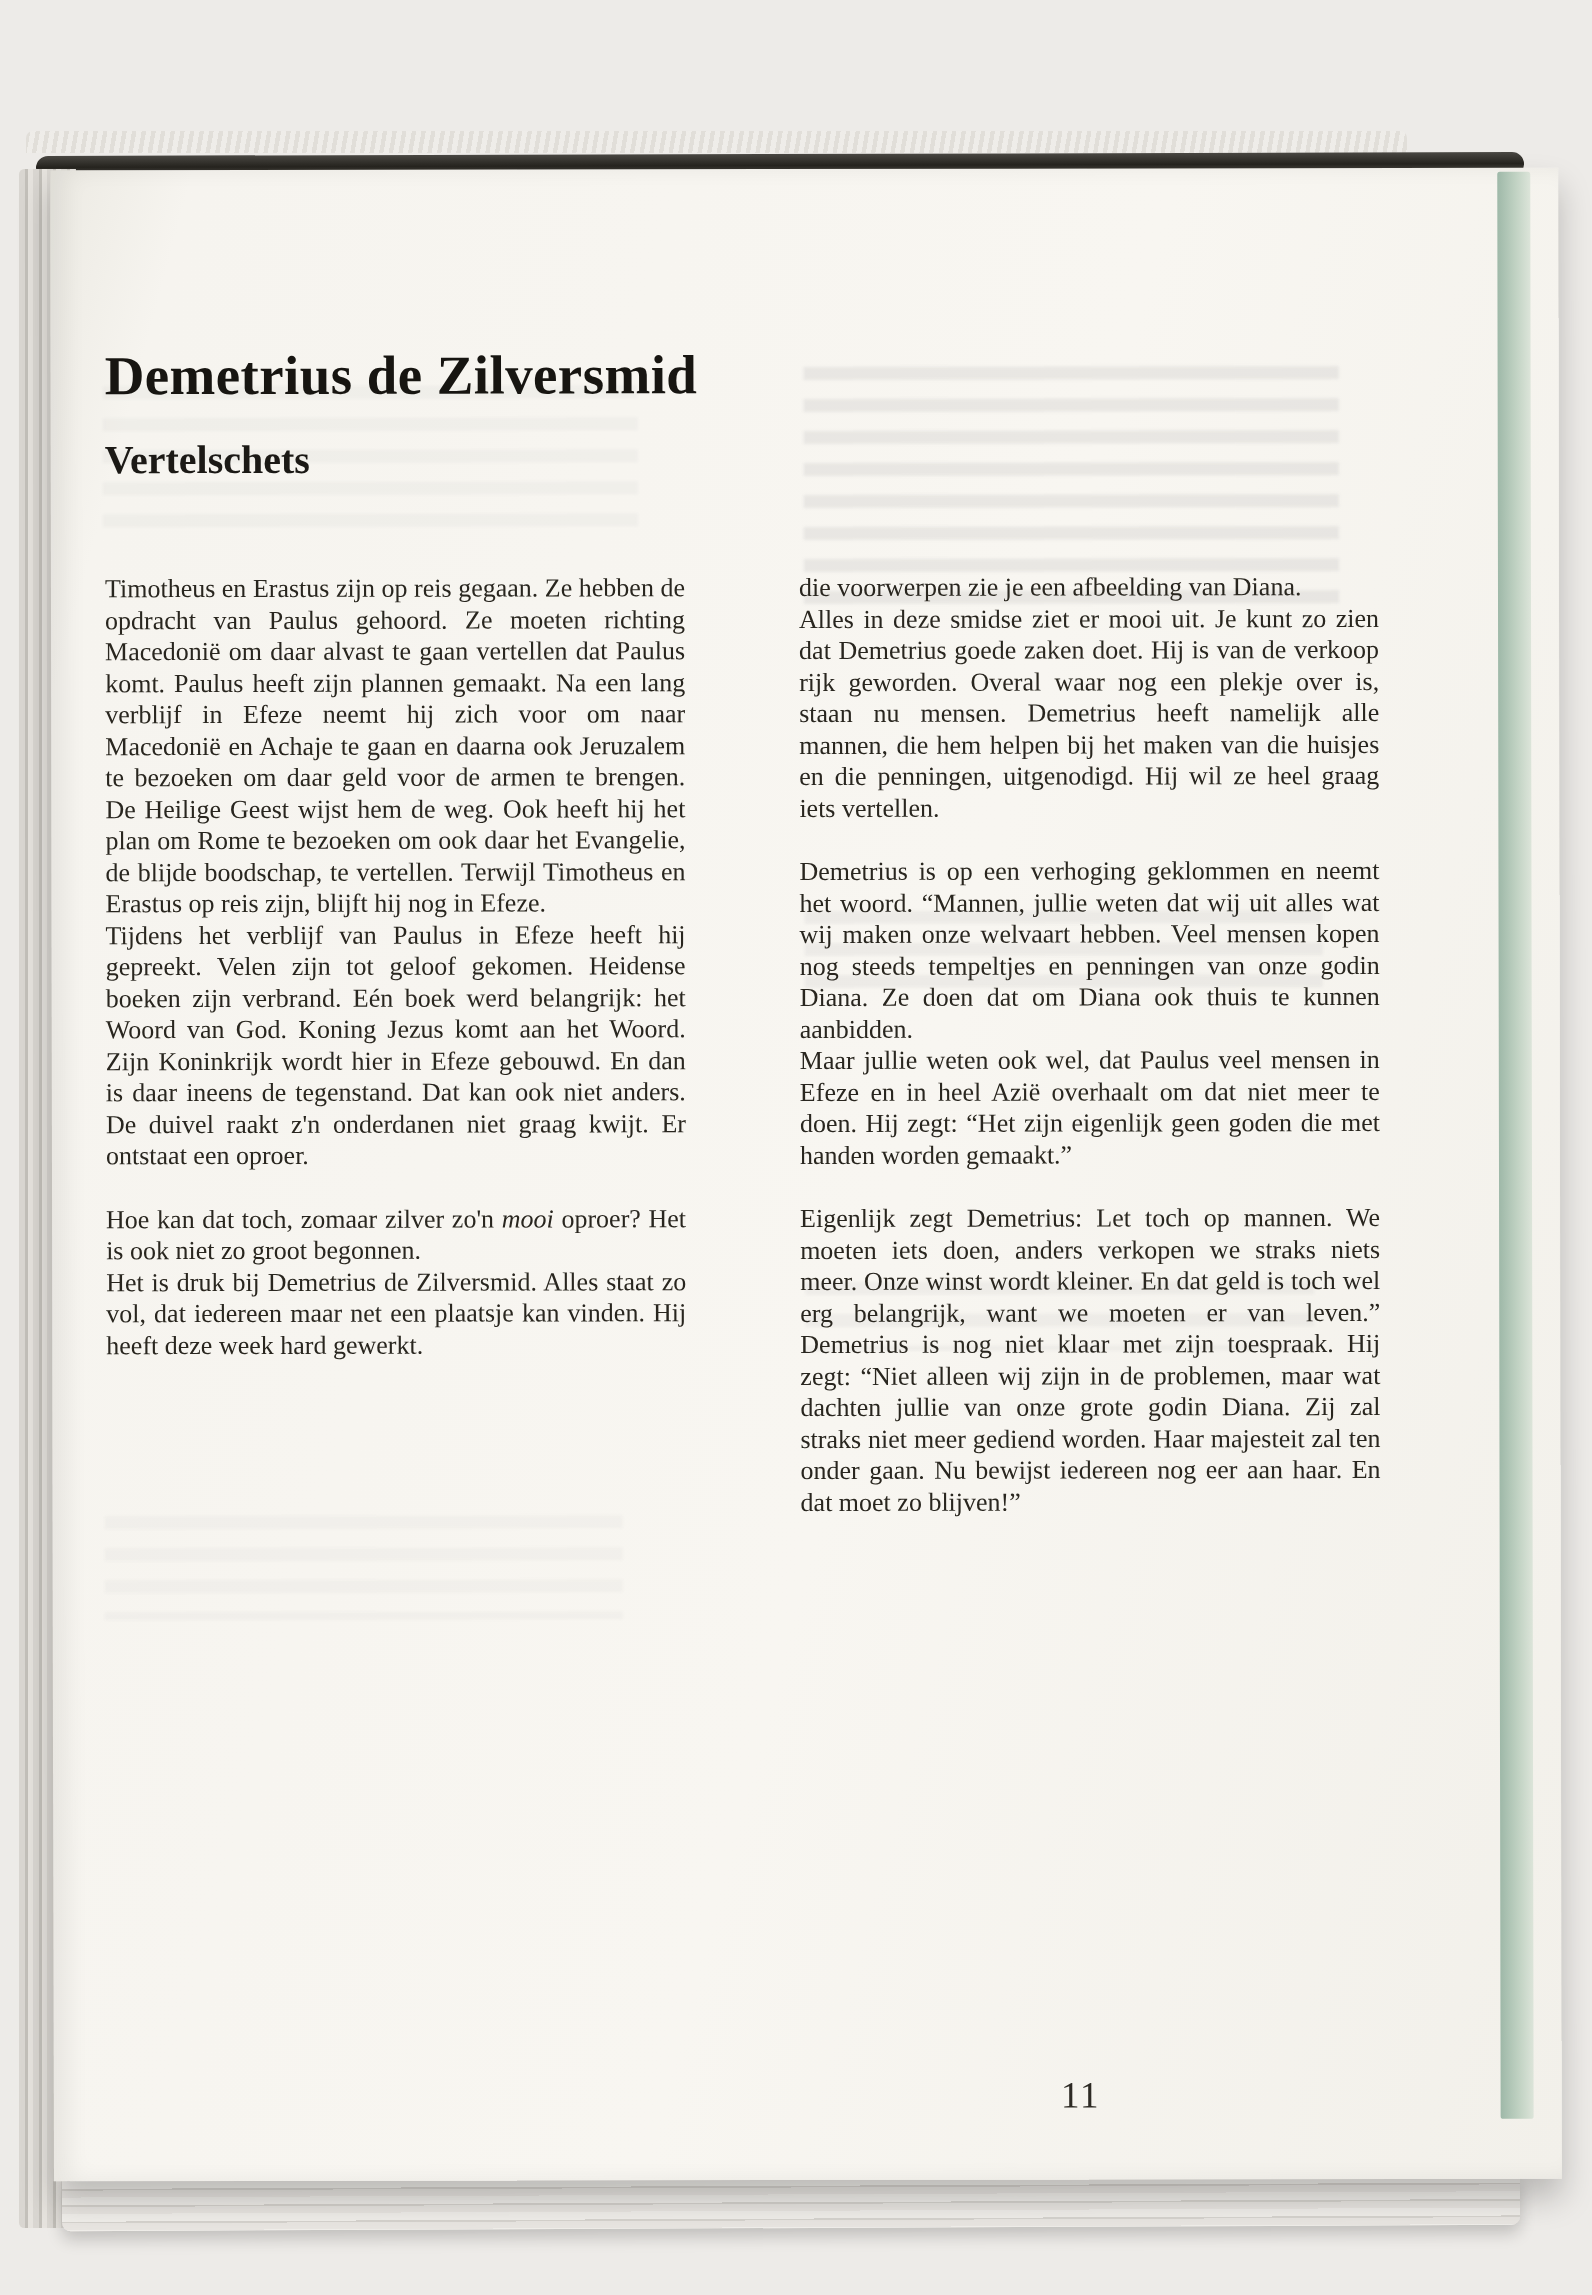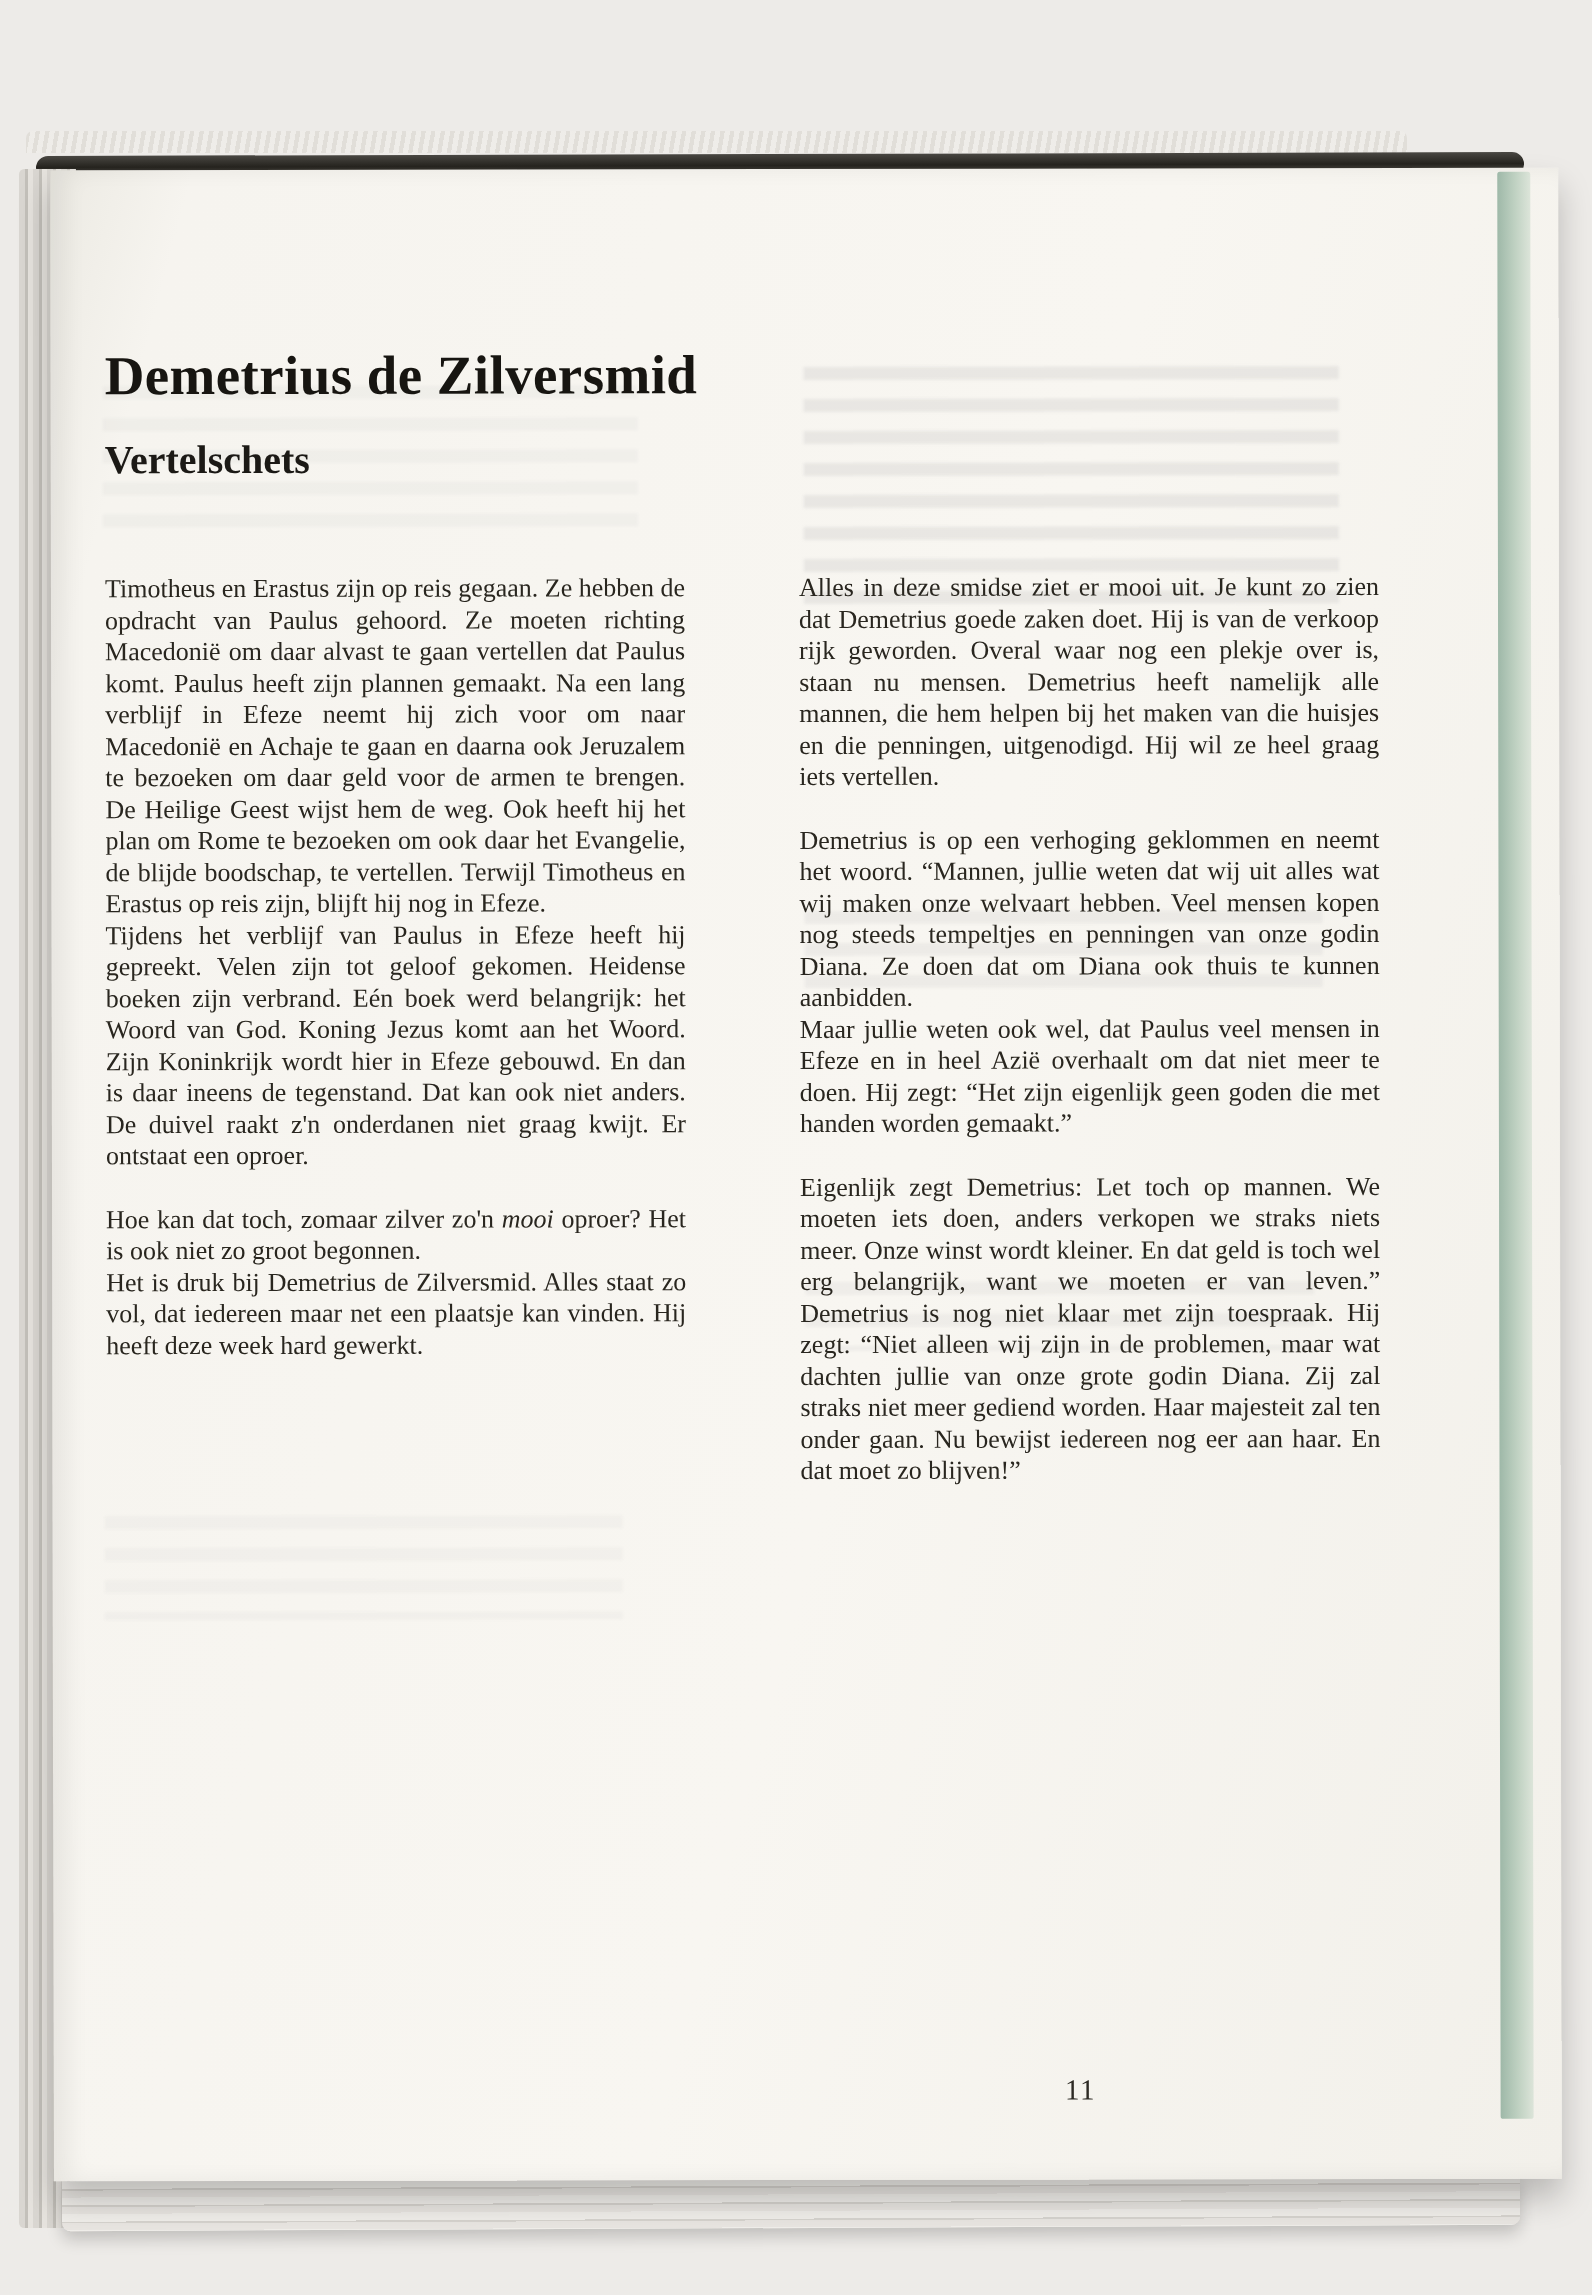--- a/index.html
+++ b/index.html
@@ -70,21 +70,21 @@
     margin:29px 0 0 0;
     font-size:40px; font-weight:bold; color:#1b1915;
   }
   .columns { display:flex; gap:114px; margin-top:90px; }
   .col { width:580px; font-size:26px; line-height:31.5px; text-align:justify;
          hyphens:auto; -webkit-hyphens:auto; }
   .col p { margin:0; }
   .col p.gap-before { margin-top:32px; }
   .page-number {
     position:absolute; left:975px; top:1905px; width:104px;
-    font-size:29px; text-align:center; color:#2d2a24; letter-spacing:1.7px;
+    font-size:37px; text-align:center; color:#2d2a24; letter-spacing:1.7px;
   }
 </style>
 </head>
 <body>
 
 <div class="scene">
 
   <div class="top-hatch"></div>
   <div class="top-edge"></div>
   <div class="left-binding"></div>
@@ -106,20 +106,21 @@
       <div class="columns">
 
         <div class="col">
           <p>Timotheus en Erastus zijn op reis gegaan. Ze hebben de opdracht van Paulus gehoord. Ze moeten richting Macedonië om daar alvast te gaan vertellen dat Paulus komt. Paulus heeft zijn plannen gemaakt. Na een lang verblijf in Efeze neemt hij zich voor om naar Macedonië en Achaje te gaan en daarna ook Jeruzalem te bezoeken om daar geld voor de armen te brengen. De Heilige Geest wijst hem de weg. Ook heeft hij het plan om Rome te bezoeken om ook daar het Evangelie, de blijde boodschap, te vertellen. Terwijl Timotheus en Erastus op reis zijn, blijft hij nog in Efeze.</p>
           <p>Tijdens het verblijf van Paulus in Efeze heeft hij gepreekt. Velen zijn tot geloof gekomen. Heidense boeken zijn verbrand. Eén boek werd belangrijk: het Woord van God. Koning Jezus komt aan het Woord. Zijn Koninkrijk wordt hier in Efeze gebouwd. En dan is daar ineens de tegenstand. Dat kan ook niet anders. De duivel raakt z'n onderdanen niet graag kwijt. Er ontstaat een oproer.</p>
           <p class="gap-before"><span>Hoe kan dat toch, zomaar zilver zo'n </span><em>mooi</em><span> oproer? Het is ook niet zo groot begonnen.</span></p>
           <p>Het is druk bij Demetrius de Zilversmid. Alles staat zo vol, dat iedereen maar net een plaatsje kan vinden. Hij heeft deze week hard gewerkt.</p>
         </div>
 
         <div class="col">
+          <p>die voorwerpen zie je een afbeelding van Diana.</p>
           <p>Alles in deze smidse ziet er mooi uit. Je kunt zo zien dat Demetrius goede zaken doet. Hij is van de verkoop rijk geworden. Overal waar nog een plekje over is, staan nu mensen. Demetrius heeft namelijk alle mannen, die hem helpen bij het maken van die huisjes en die penningen, uitgenodigd. Hij wil ze heel graag iets vertellen.</p>
           <p class="gap-before">Demetrius is op een verhoging geklommen en neemt het woord. “Mannen, jullie weten dat wij uit alles wat wij maken onze welvaart hebben. Veel mensen kopen nog steeds tempeltjes en penningen van onze godin Diana. Ze doen dat om Diana ook thuis te kunnen aanbidden.</p>
           <p>Maar jullie weten ook wel, dat Paulus veel mensen in Efeze en in heel Azië overhaalt om dat niet meer te doen. Hij zegt: “Het zijn eigenlijk geen goden die met handen worden gemaakt.”</p>
           <p class="gap-before">Eigenlijk zegt Demetrius: Let toch op mannen. We moeten iets doen, anders verkopen we straks niets meer. Onze winst wordt kleiner. En dat geld is toch wel erg belangrijk, want we moeten er van leven.” Demetrius is nog niet klaar met zijn toespraak. Hij zegt: “Niet alleen wij zijn in de problemen, maar wat dachten jullie van onze grote godin Diana. Zij zal straks niet meer gediend worden. Haar majesteit zal ten onder gaan. Nu bewijst iedereen nog eer aan haar. En dat moet zo blijven!”</p>
         </div>
 
       </div>
     </div>
 
     <div class="page-number">11</div>

